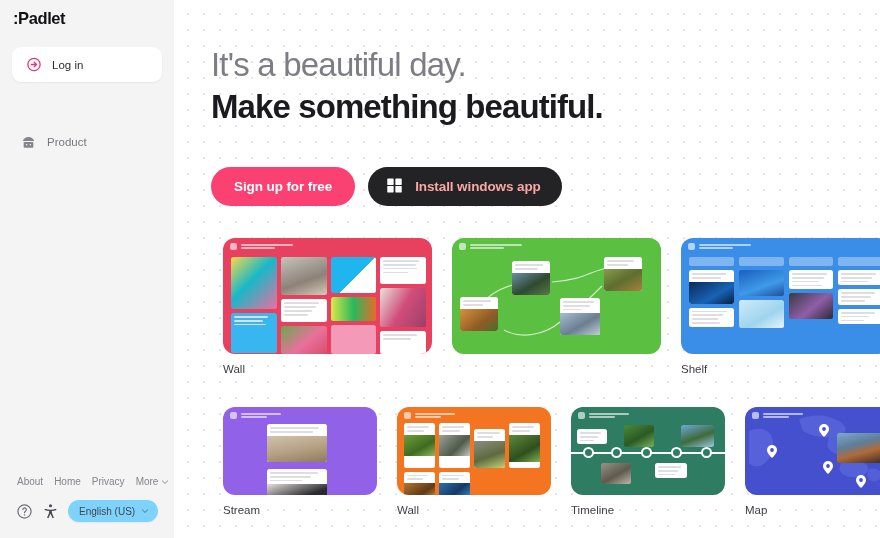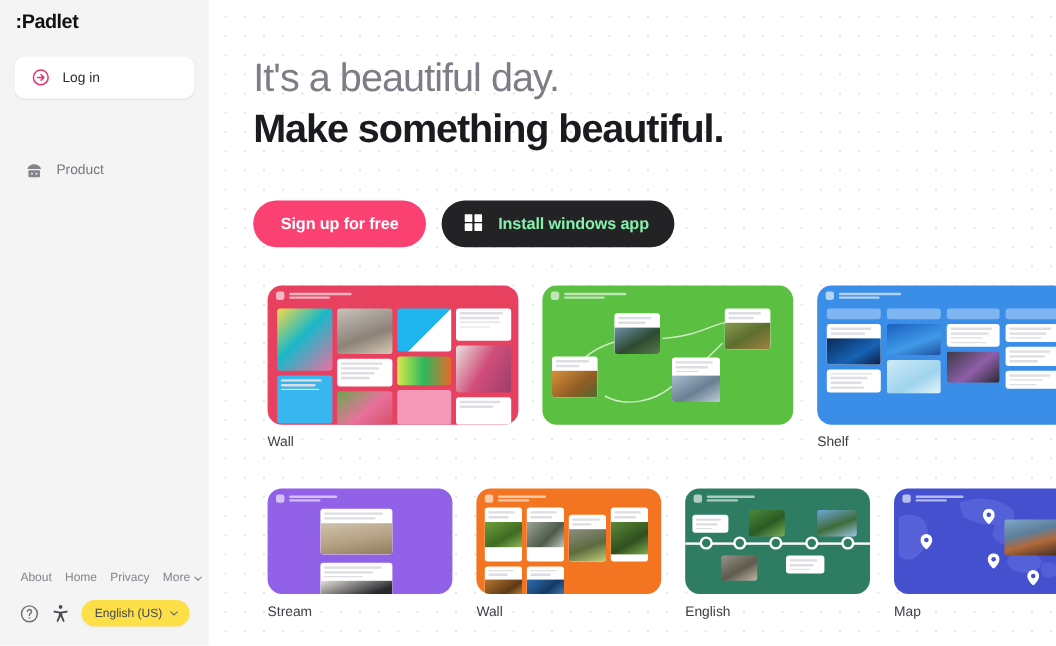--- a/index.html
+++ b/index.html
@@ -53,21 +53,21 @@
   .foot-links span, .foot-links a {
     font-size: 10px; color: #84848b; text-decoration: none; cursor: pointer;
     display: flex; align-items: center; gap: 3px;
   }
   .foot-bar {
     position: absolute; left: 16px; top: 500px;
     display: flex; align-items: center; gap: 9px;
   }
   .circ-ic { width: 17px; height: 17px; cursor: pointer; }
   .lang-pill {
-    height: 22px; background: #fde047; border-radius: 11px;
+    height: 22px; background: #7dd3fc; border-radius: 11px;
     display: flex; align-items: center; gap: 6px;
     padding: 0 9px 0 11px; cursor: pointer;
     box-shadow: 0 1px 2px rgba(0,0,0,.05);
   }
   .lang-pill .lg { font-size: 10px; color: #45454c; }
 
   
   #main {
     flex: 1; height: 538px; position: relative;
     background-color: #ffffff;
@@ -92,21 +92,21 @@
   }
   .btn-pink {
     height: 39px; background: #fb4072; border-radius: 20px;
     display: flex; align-items: center; padding: 0 23px;
     color: #fff; font-size: 13.5px; font-weight: 700; cursor: pointer;
     letter-spacing: -0.1px;
   }
   .btn-dark {
     height: 39px; background: #232326; border-radius: 20px;
     display: flex; align-items: center; gap: 12px; padding: 0 21px 0 18px;
-    color: #86efac; font-size: 13.5px; font-weight: 700; cursor: pointer;
+    color: #fca5a5; font-size: 13.5px; font-weight: 700; cursor: pointer;
     letter-spacing: -0.1px;
   }
 
   
   .grid-row { position: absolute; display: flex; }
   #row1 { left: 210px; top: 238px; gap: 8px; }
   #row2 { left: 210px; top: 407px; gap: 8px; }
   #row1 { left: 37px; }
   #row2 { left: 37px; }
 
@@ -553,21 +553,21 @@
           <div class="wcard ph" style="position:absolute;left:110px;top:18px;width:33px;height:22px;background:linear-gradient(160deg,#6fa8d8,#3d6b3a 55%,#9ec4e4)"></div>
           <div class="wcard ph" style="position:absolute;left:30px;top:56px;width:30px;height:21px;background:linear-gradient(150deg,#9a9286,#5e5a4e 55%,#c0b9a8)"></div>
           <div class="wcard" style="position:absolute;left:84px;top:56px;width:32px">
             <div class="lines">
                 <i style="width:90%"></i>
                 <i style="width:78%"></i>
                 <i style="width:66%"></i>
               </div>
           </div>
         </div>
-        <div class="tlabel">English</div>
+        <div class="tlabel">Timeline</div>
       </div>
 
       <div class="tcard r2">
         <div class="tcanvas map-bg">
           <div class="mh">
             <span class="mh-av"></span>
             <span class="mh-tx">
                 <i style="width:40px"></i>
                 <i style="width:26px"></i>
               </span>

